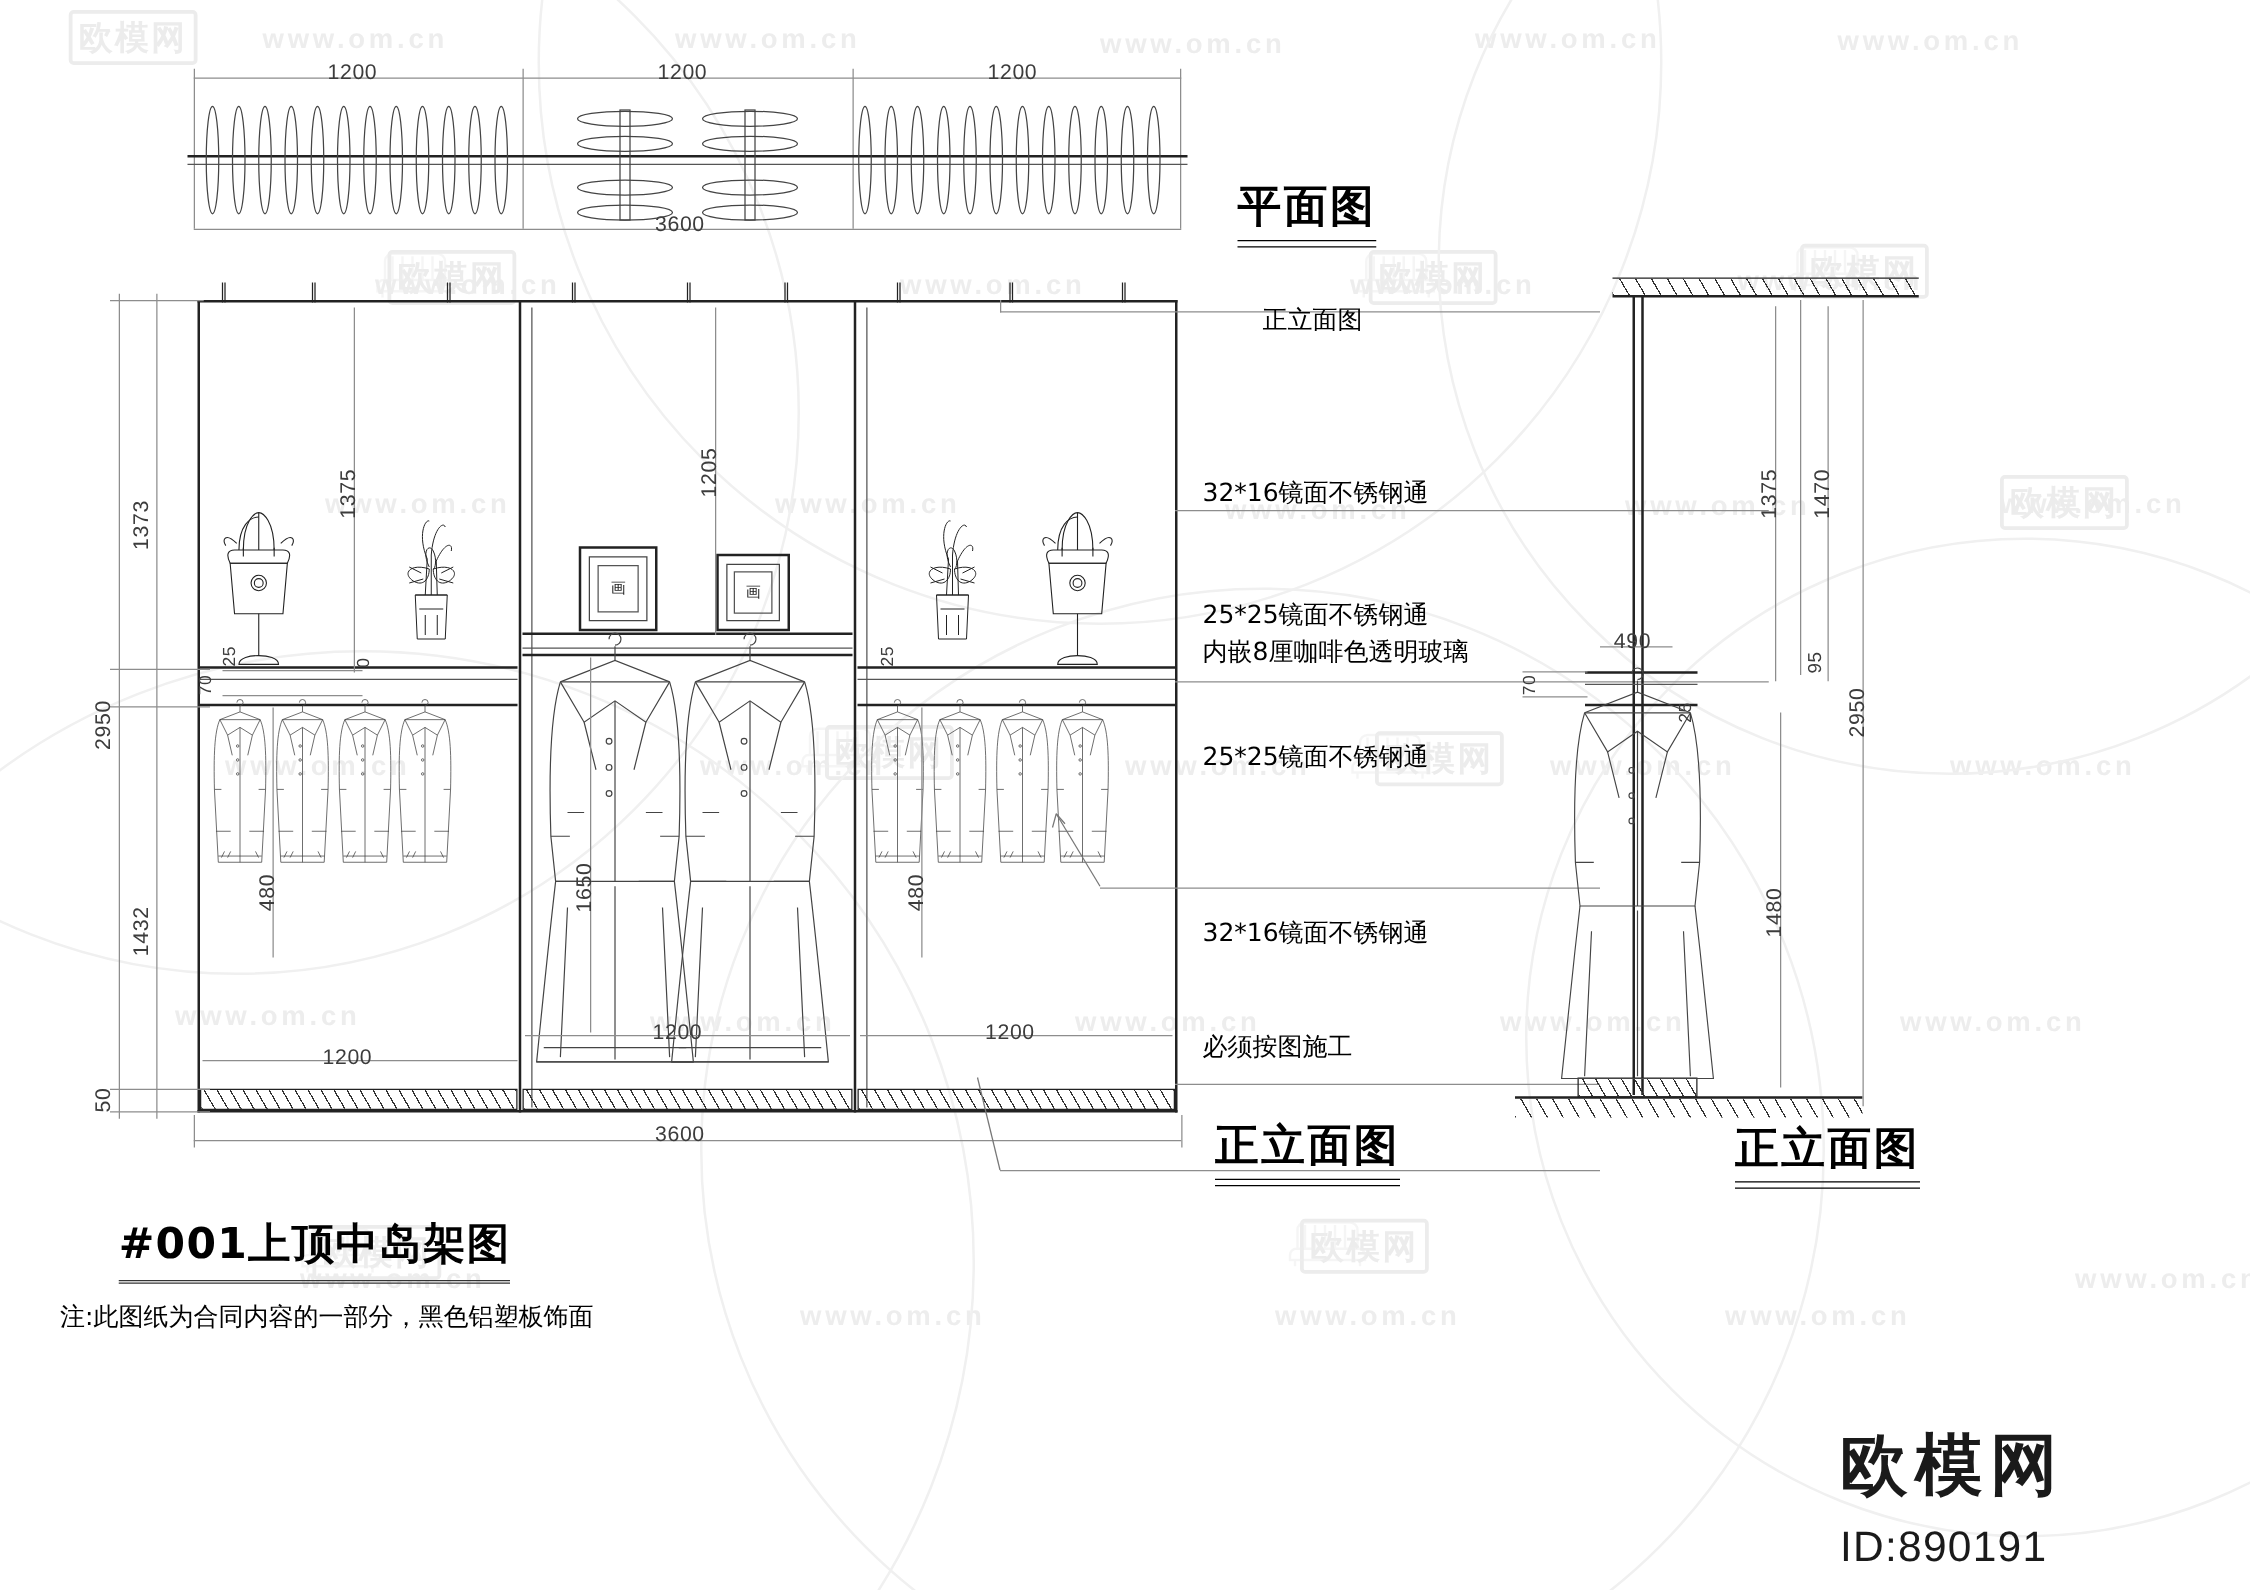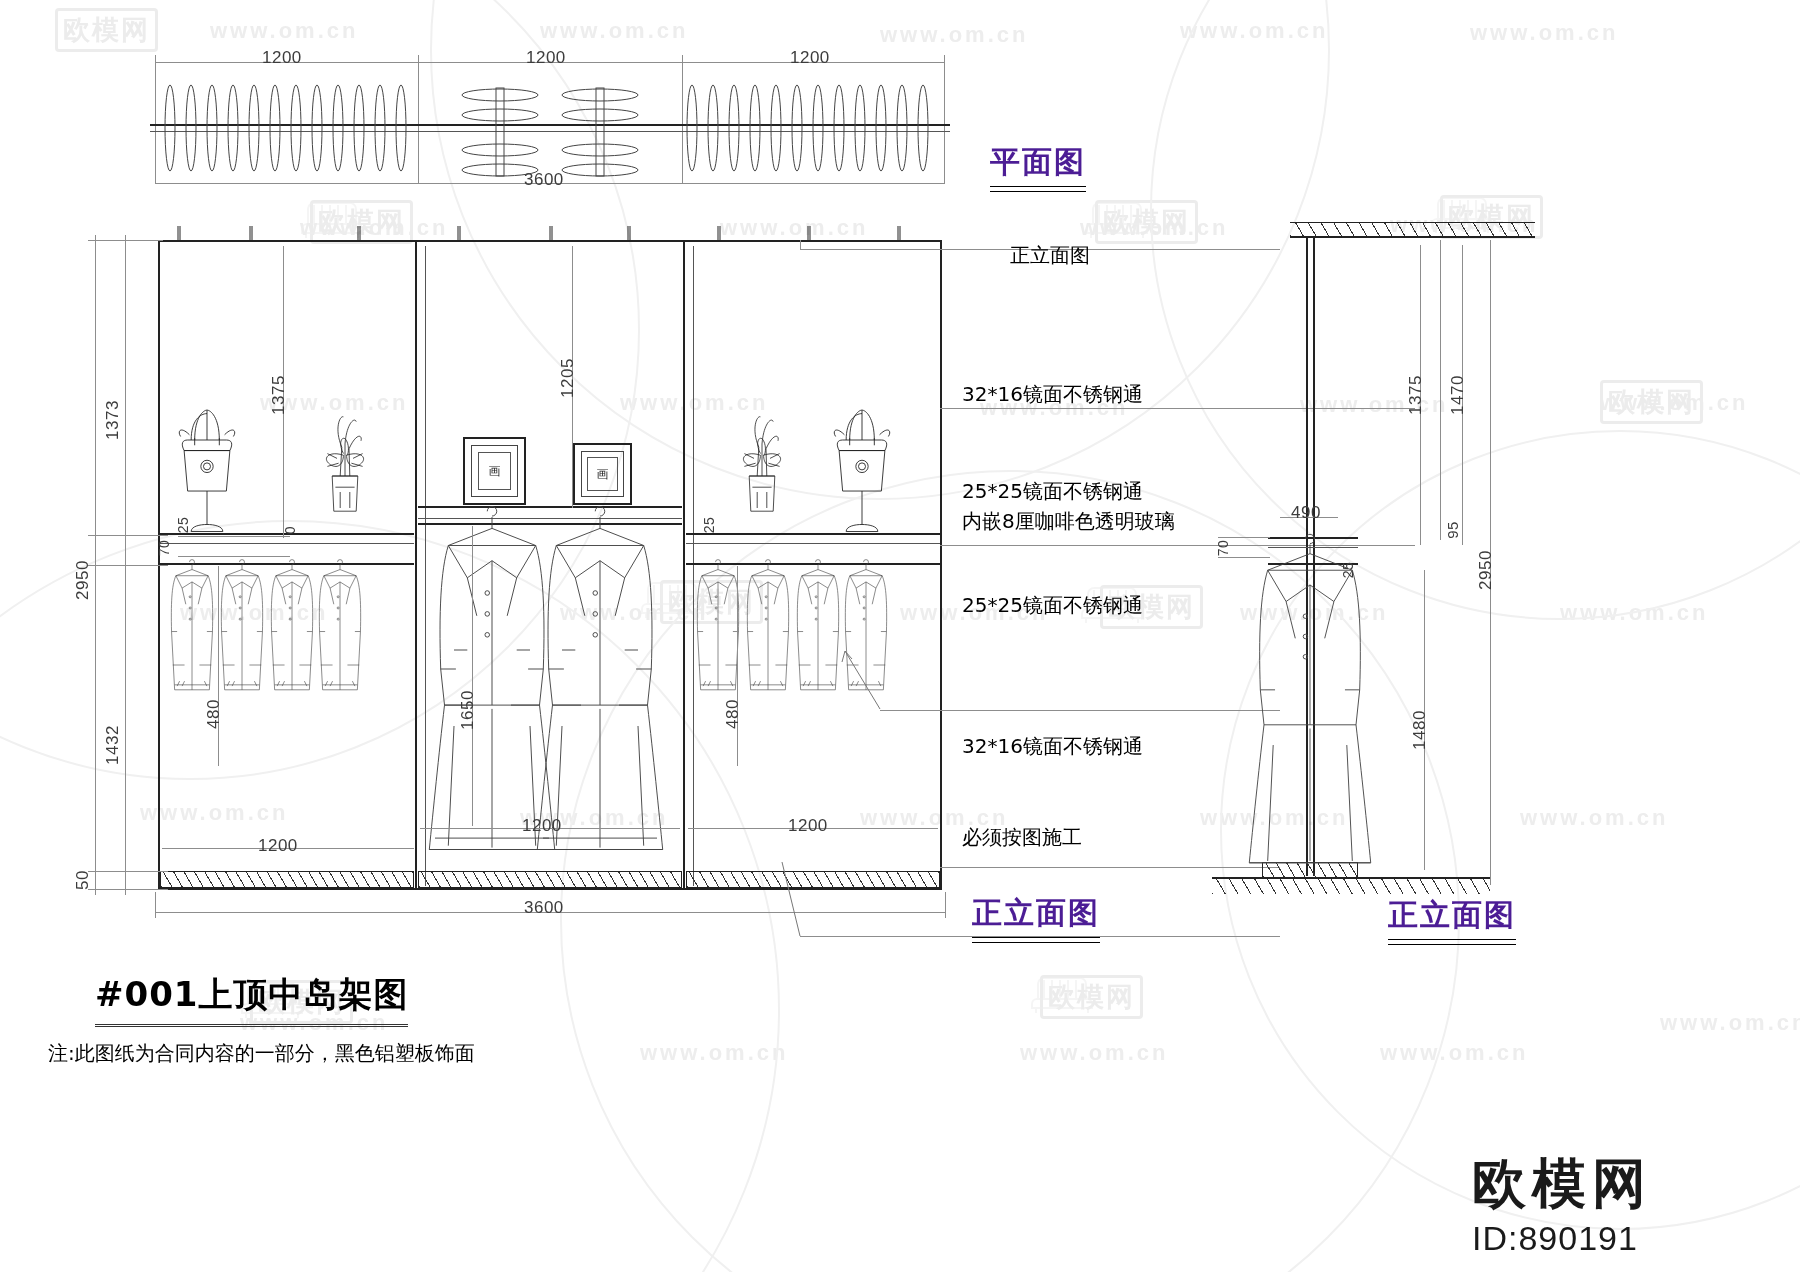--- a/index.html
+++ b/index.html
@@ -28,21 +28,21 @@
   .vl  { width:1px; } .hl { height:1px; }
 
   .dimtxt { position:absolute; font-size:17px; color:#3c3c3c;
             font-family:"Liberation Sans", sans-serif; letter-spacing:.5px;
             white-space:nowrap; }
   .dimtxt.v { transform-origin:left top; }
 
   .note { position:absolute; font-size:20px; color:#000; white-space:nowrap;
           font-family:"DejaVu Sans","Liberation Sans",sans-serif; }
 
-  .title { position:absolute; font-size:30px; font-weight:bold; color:#4c1d95;
+  .title { position:absolute; font-size:35px; font-weight:bold; color:#000000;
            white-space:nowrap; letter-spacing:2px; }
   .title::after{ content:""; position:absolute; left:0; right:0; bottom:-9px;
                  height:4px; border-top:1px solid #000; border-bottom:1px solid #000; }
 
   .hatch { position:absolute;
     background-image:repeating-linear-gradient(60deg,#333 0 1px,transparent 1px 9px);
     border:1px solid #222; }
   .hatchGround { position:absolute;
     background-image:repeating-linear-gradient(60deg,#333 0 1px,transparent 1px 11px); }
 
@@ -50,21 +50,21 @@
   .s  { fill:none; stroke:#222; stroke-width:1; }
   .s2 { fill:none; stroke:#444; stroke-width:1; }
   .sl { fill:none; stroke:#777; stroke-width:1; }
 
   
   #logoPlate { position:absolute; right:18px; bottom:14px; width:310px; }
   #logoPlate .lg { font-size:54px; font-weight:bold; letter-spacing:6px;
                    color:#1a1a1a; line-height:1.05;
                    font-family:"DejaVu Sans","Liberation Sans",sans-serif; }
   #logoPlate .idt { font-size:34px; color:#1a1a1a; letter-spacing:1px;
-                    margin-top:6px; font-family:"Liberation Sans",sans-serif; }
+                    margin-top:18px; font-family:"Liberation Sans",sans-serif; }
 </style>
 </head>
 <body>
 
 <div id="stage">
 
   <div id="wmLayer">
       <div class="wm wm-om" style="left: 210px; top: 18px;">www.om.cn</div>
       <div class="wm wm-om" style="left: 540px; top: 18px;">www.om.cn</div>
       <div class="wm wm-om" style="left: 880px; top: 22px;">www.om.cn</div>

